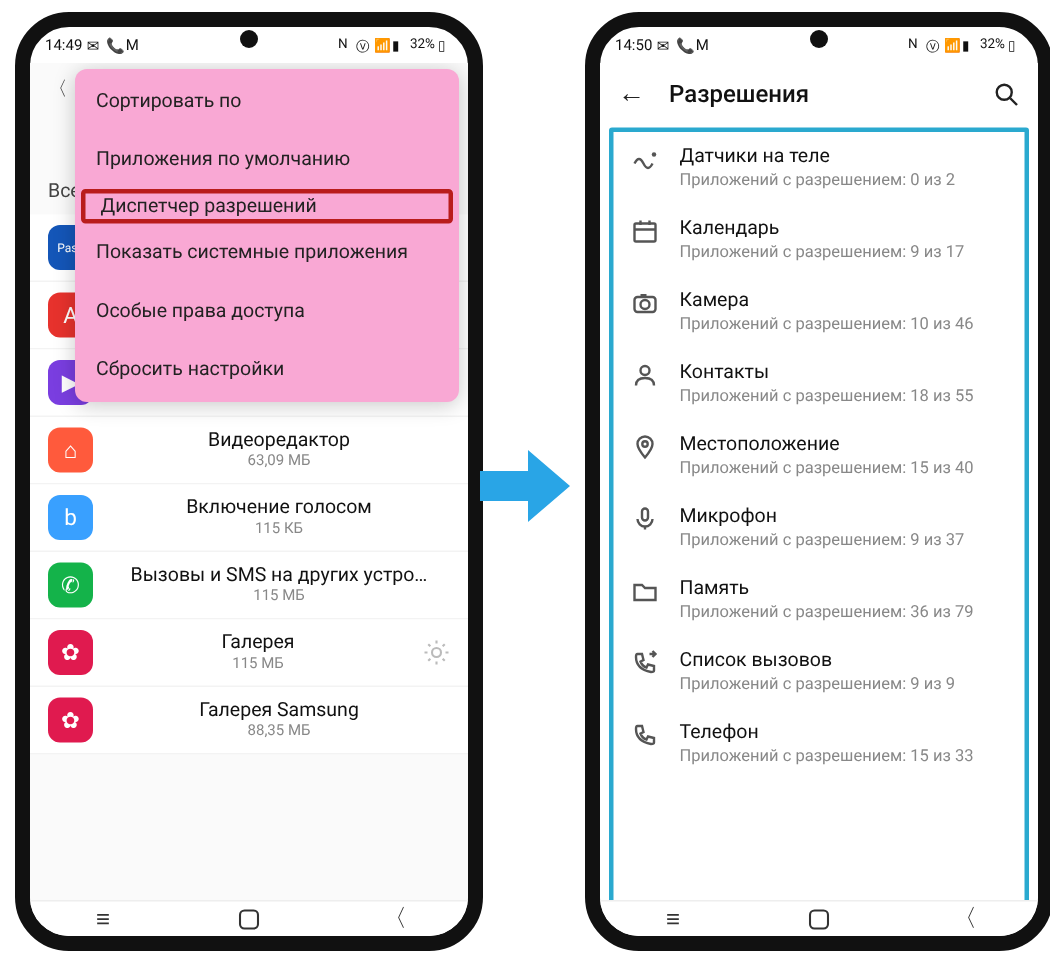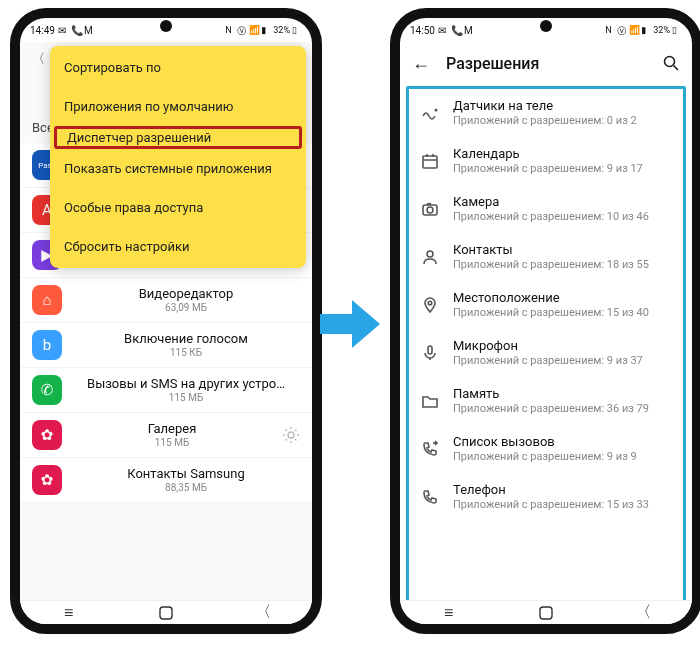--- a/index.html
+++ b/index.html
@@ -47,21 +47,21 @@
     font-size: 15px; color:#fff;
   }
   .app-row .txt { flex:1; line-height:1.2;text-align:center; }
   .app-row .title { font-size: 13px; color:#111; }
   .app-row .sub { font-size: 10px; color:#888; }
   .app-row .gear { color:#bbb; }
 
   
   .menu {
     position:absolute; top: 4px; left: 30px; right: 6px;
-    background:#fde047; border-radius: 8px;
+    background:#f9a8d4; border-radius: 8px;
     box-shadow: 0 2px 14px rgba(0,0,0,0.22);
     padding: 2px 0;
   }
   .menu-item {
     padding: 12px 14px; font-size: 13px; color:#222;
   }
   .menu-item + .menu-item { border-top: none; }
   .menu-item.hl { border: 3px solid #b91c1c; border-radius: 3px; margin: 0 4px; padding: 1px 10px; }
 
   
@@ -69,21 +69,21 @@
     display:flex; align-items:center; gap: 16px;
     padding: 10px 12px; background:#fff;
   }
   .perm-header .title { font-size: 16px; font-weight: 500; color:#111; flex:1; }
   .perm-list-wrap {
     border: 3px solid #2aa9cf; margin: 2px 6px 6px 6px; border-radius:2px;
     background:#fff;
     height: 520px; overflow:hidden;
   }
   .perm-row {
-    display:flex; align-items:center; gap: 14px;
+    display:flex; gap: 14px;
     padding: 9px 12px;
   }
   .perm-row .picon { width: 18px; color:#555; text-align:center; }
   .perm-row .ptxt { flex:1; line-height:1.25; }
   .perm-row .ptitle { font-size: 13px; color:#111; }
   .perm-row .psub { font-size: 11px; color:#888; }
 
   .navbar {
     position:absolute; bottom:0; left:0; right:0; height: 24px;
     background:#fff;
@@ -190,21 +190,21 @@
             <div class="gear">
               <svg width="18" height="18" viewBox="0 0 18 18">
                 <circle cx="9" cy="9" r="3" fill="none" stroke="#bbb" stroke-width="1.4"></circle>
                 <path d="M9 1v2M9 15v2M1 9h2M15 9h2M3.5 3.5l1.4 1.4M13.1 13.1l1.4 1.4M3.5 14.5l1.4-1.4M13.1 4.9l1.4-1.4" stroke="#bbb" stroke-width="1.4"></path>
               </svg>
             </div>
           </div>
           <div class="app-row">
             <div class="icon-badge" style="background:#e01a4f;font-size:15px;">✿</div>
             <div class="txt">
-              <div class="title">Контакты Samsung</div>
+              <div class="title">Галерея Samsung</div>
               <div class="sub">88,35 МБ</div>
             </div>
           </div>
         </div>
     </div>
 
     <div class="menu">
       <div id="menu-list">
           <div class="menu-item">Сортировать по</div>
           <div class="menu-item">Приложения по умолчанию</div>

